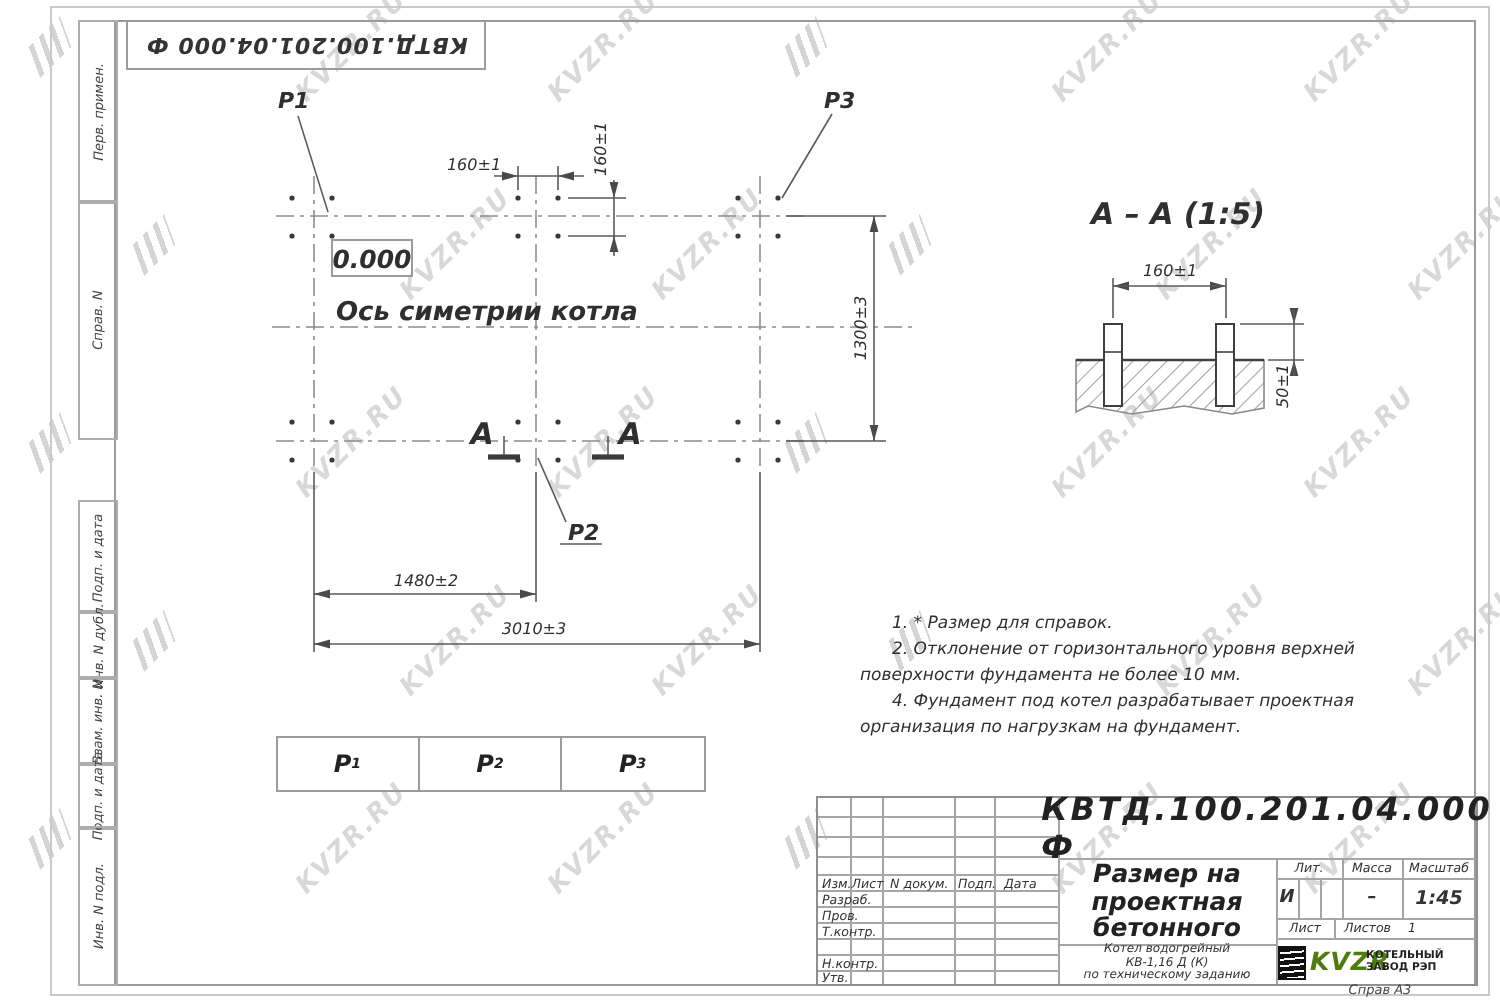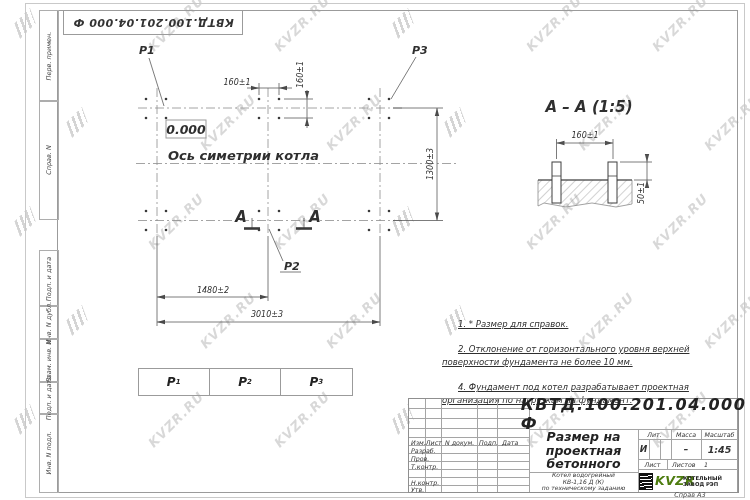--- a/index.html
+++ b/index.html
@@ -23,21 +23,21 @@
          display:flex;align-items:center;justify-content:center;}
   .stamp span{transform:rotate(180deg);font:italic 600 11px "DejaVu Sans",sans-serif;
               letter-spacing:.5px;white-space:nowrap;}
 
   
   .side-cell{left:39px;width:18px;border:1px solid #adadad;display:flex;align-items:center;justify-content:center;}
   .side-cell span{transform:rotate(-90deg);white-space:nowrap;font:italic 6.5px "DejaVu Sans",sans-serif;color:#444;}
 
   
   .notes{left:430px;top:306px;width:306px;}
-  .notes p{margin:12px;font:italic 8.5px/13px "DejaVu Sans",sans-serif;color:#2f2f2f;text-indent:16px;text-decoration:underline;}
+  .notes p{margin:0;font:italic 8.5px/13px "DejaVu Sans",sans-serif;color:#2f2f2f;text-indent:16px;}
 
   
   .loads{left:138px;top:368px;width:214px;height:54px;display:grid;
          grid-template-columns:1fr 1fr 1fr;grid-template-rows:27px 27px;}
   .lt-cell{border:1px solid #9b9b9b;margin:-0.5px;display:flex;align-items:center;justify-content:center;
            font:italic 600 12px "DejaVu Sans",sans-serif;color:#222;}
   .lt-h sub{font-size:7px;}
   .lt-v{font:italic 600 11.5px "DejaVu Sans",sans-serif;word-spacing:5px;}
 
   

